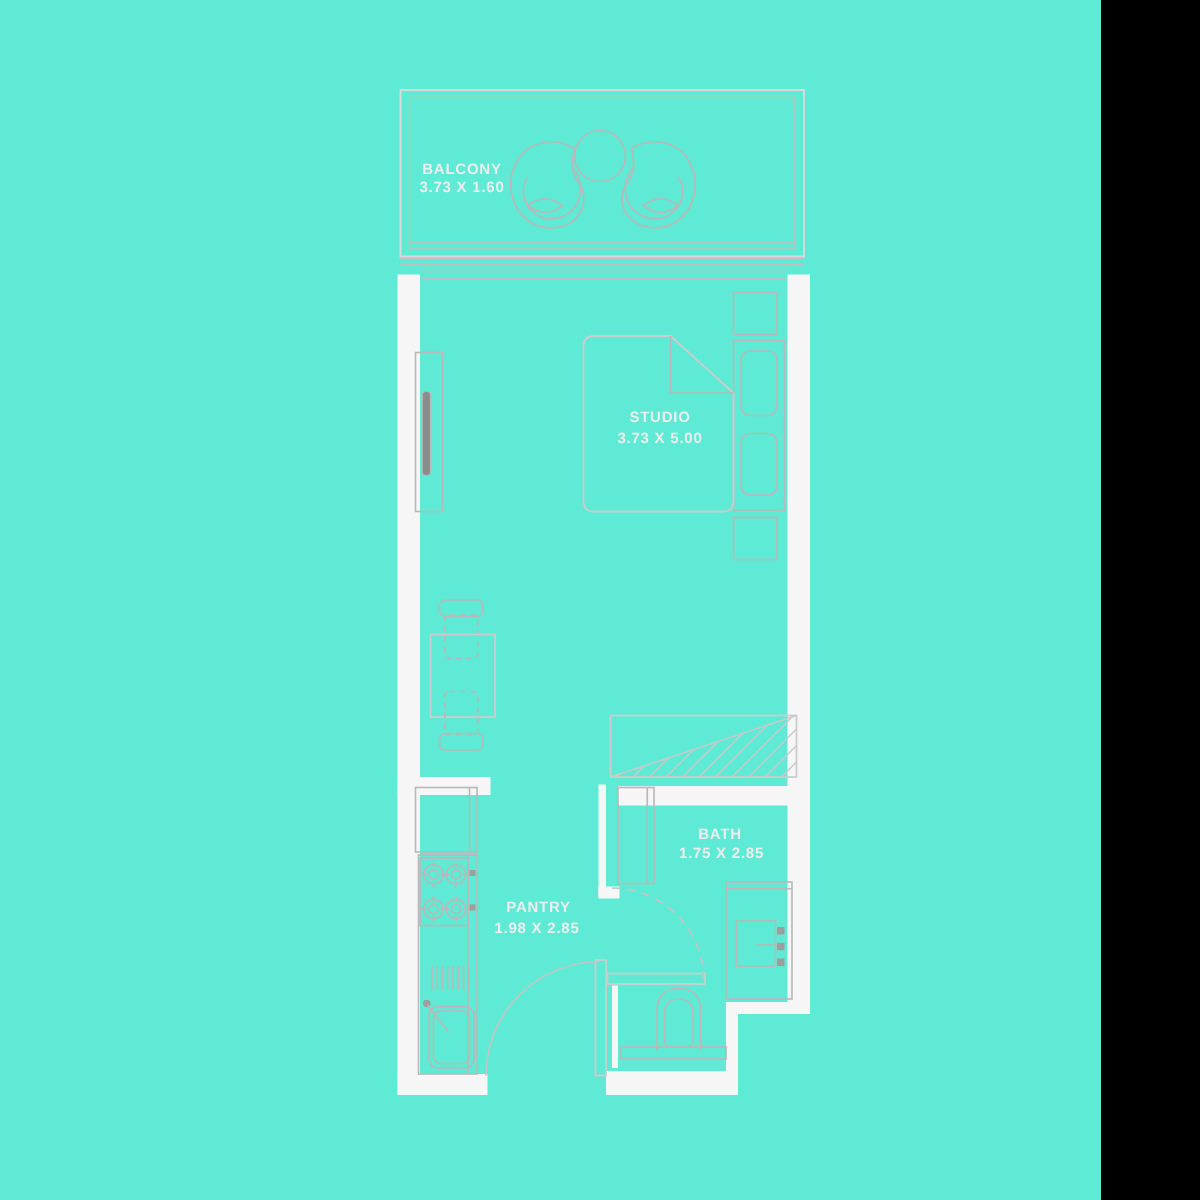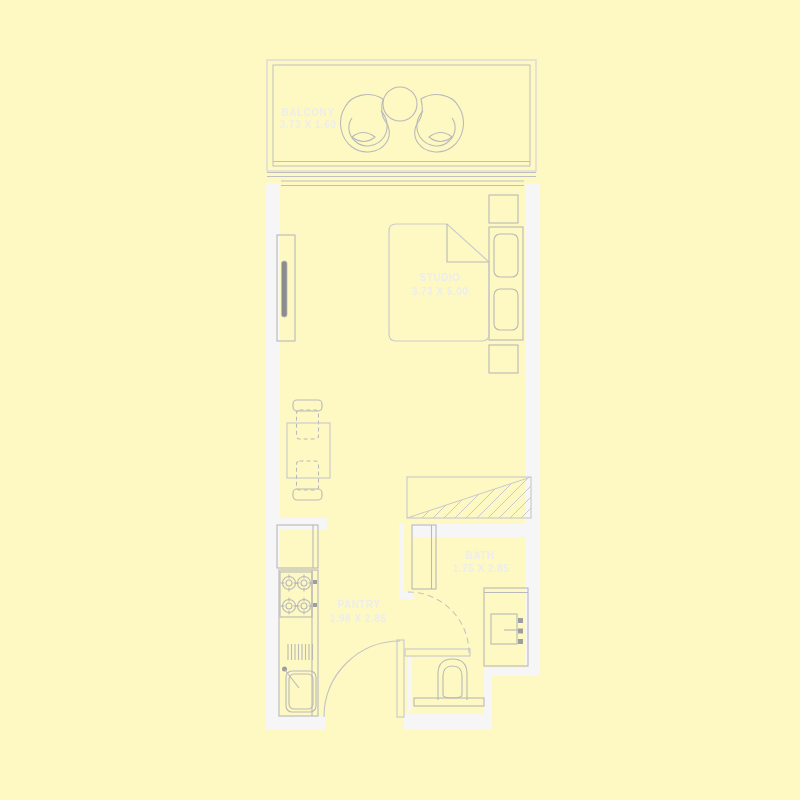--- a/index.html
+++ b/index.html
@@ -1,17 +1,17 @@
 <!DOCTYPE html>
 <html><head>
 <meta charset="utf-8">
 <style>
   html,body{margin:0;padding:0;background:#000;}
   .canvas{
-    position:relative;width:800px;height:800px;background:#fef9c3;overflow:hidden;
+    position:relative;width:734px;height:800px;background:#5eead4;overflow:hidden;
     font-family:"Liberation Sans",sans-serif;
   }
   svg{position:absolute;inset:0;}
   .wall{fill:#f6f6f6;stroke:none;}
   .ln{fill:none;stroke:#d9d9d9;stroke-width:1.3;}
   .ln-thin{fill:none;stroke:#bfbfbf;stroke-width:1;}
   .fn{fill:none;stroke:#b9b9b9;stroke-width:1.1;}
   .fn-bright{fill:none;stroke:#cccccc;stroke-width:1.2;}
   .dash{stroke-dasharray:4 3;}
   .door-arc{fill:none;stroke:#c4c4c4;stroke-width:1.1;}

